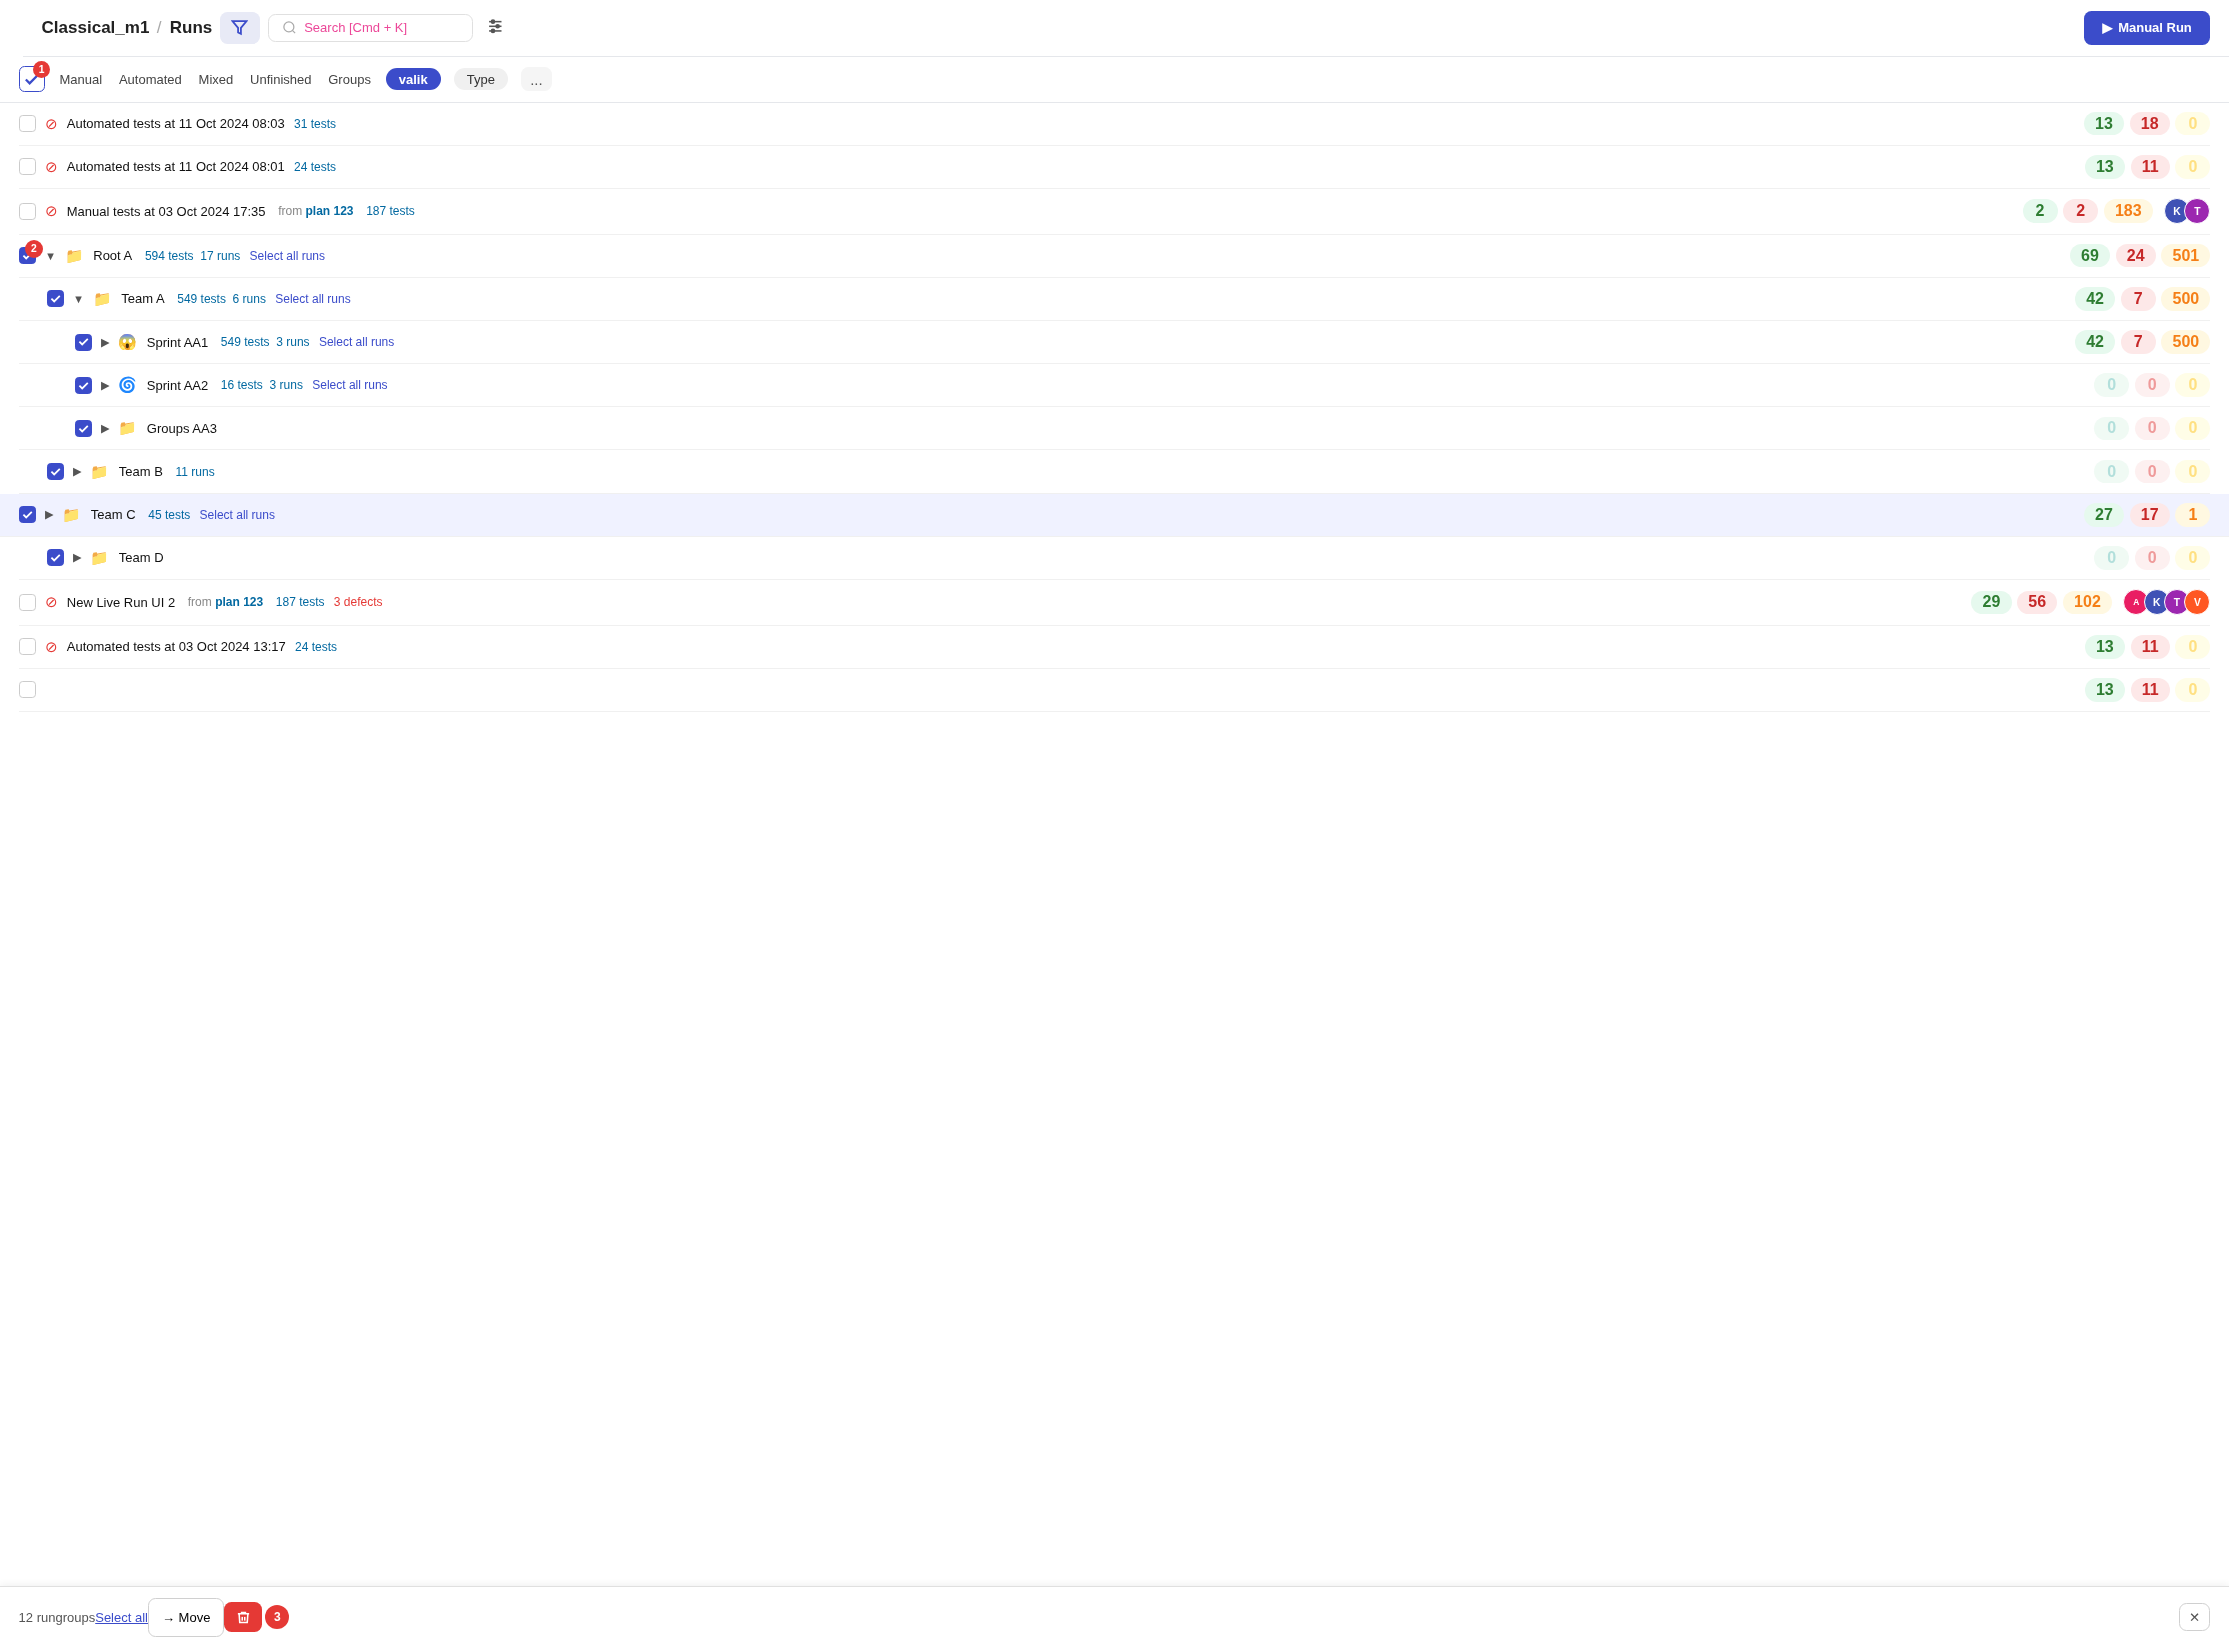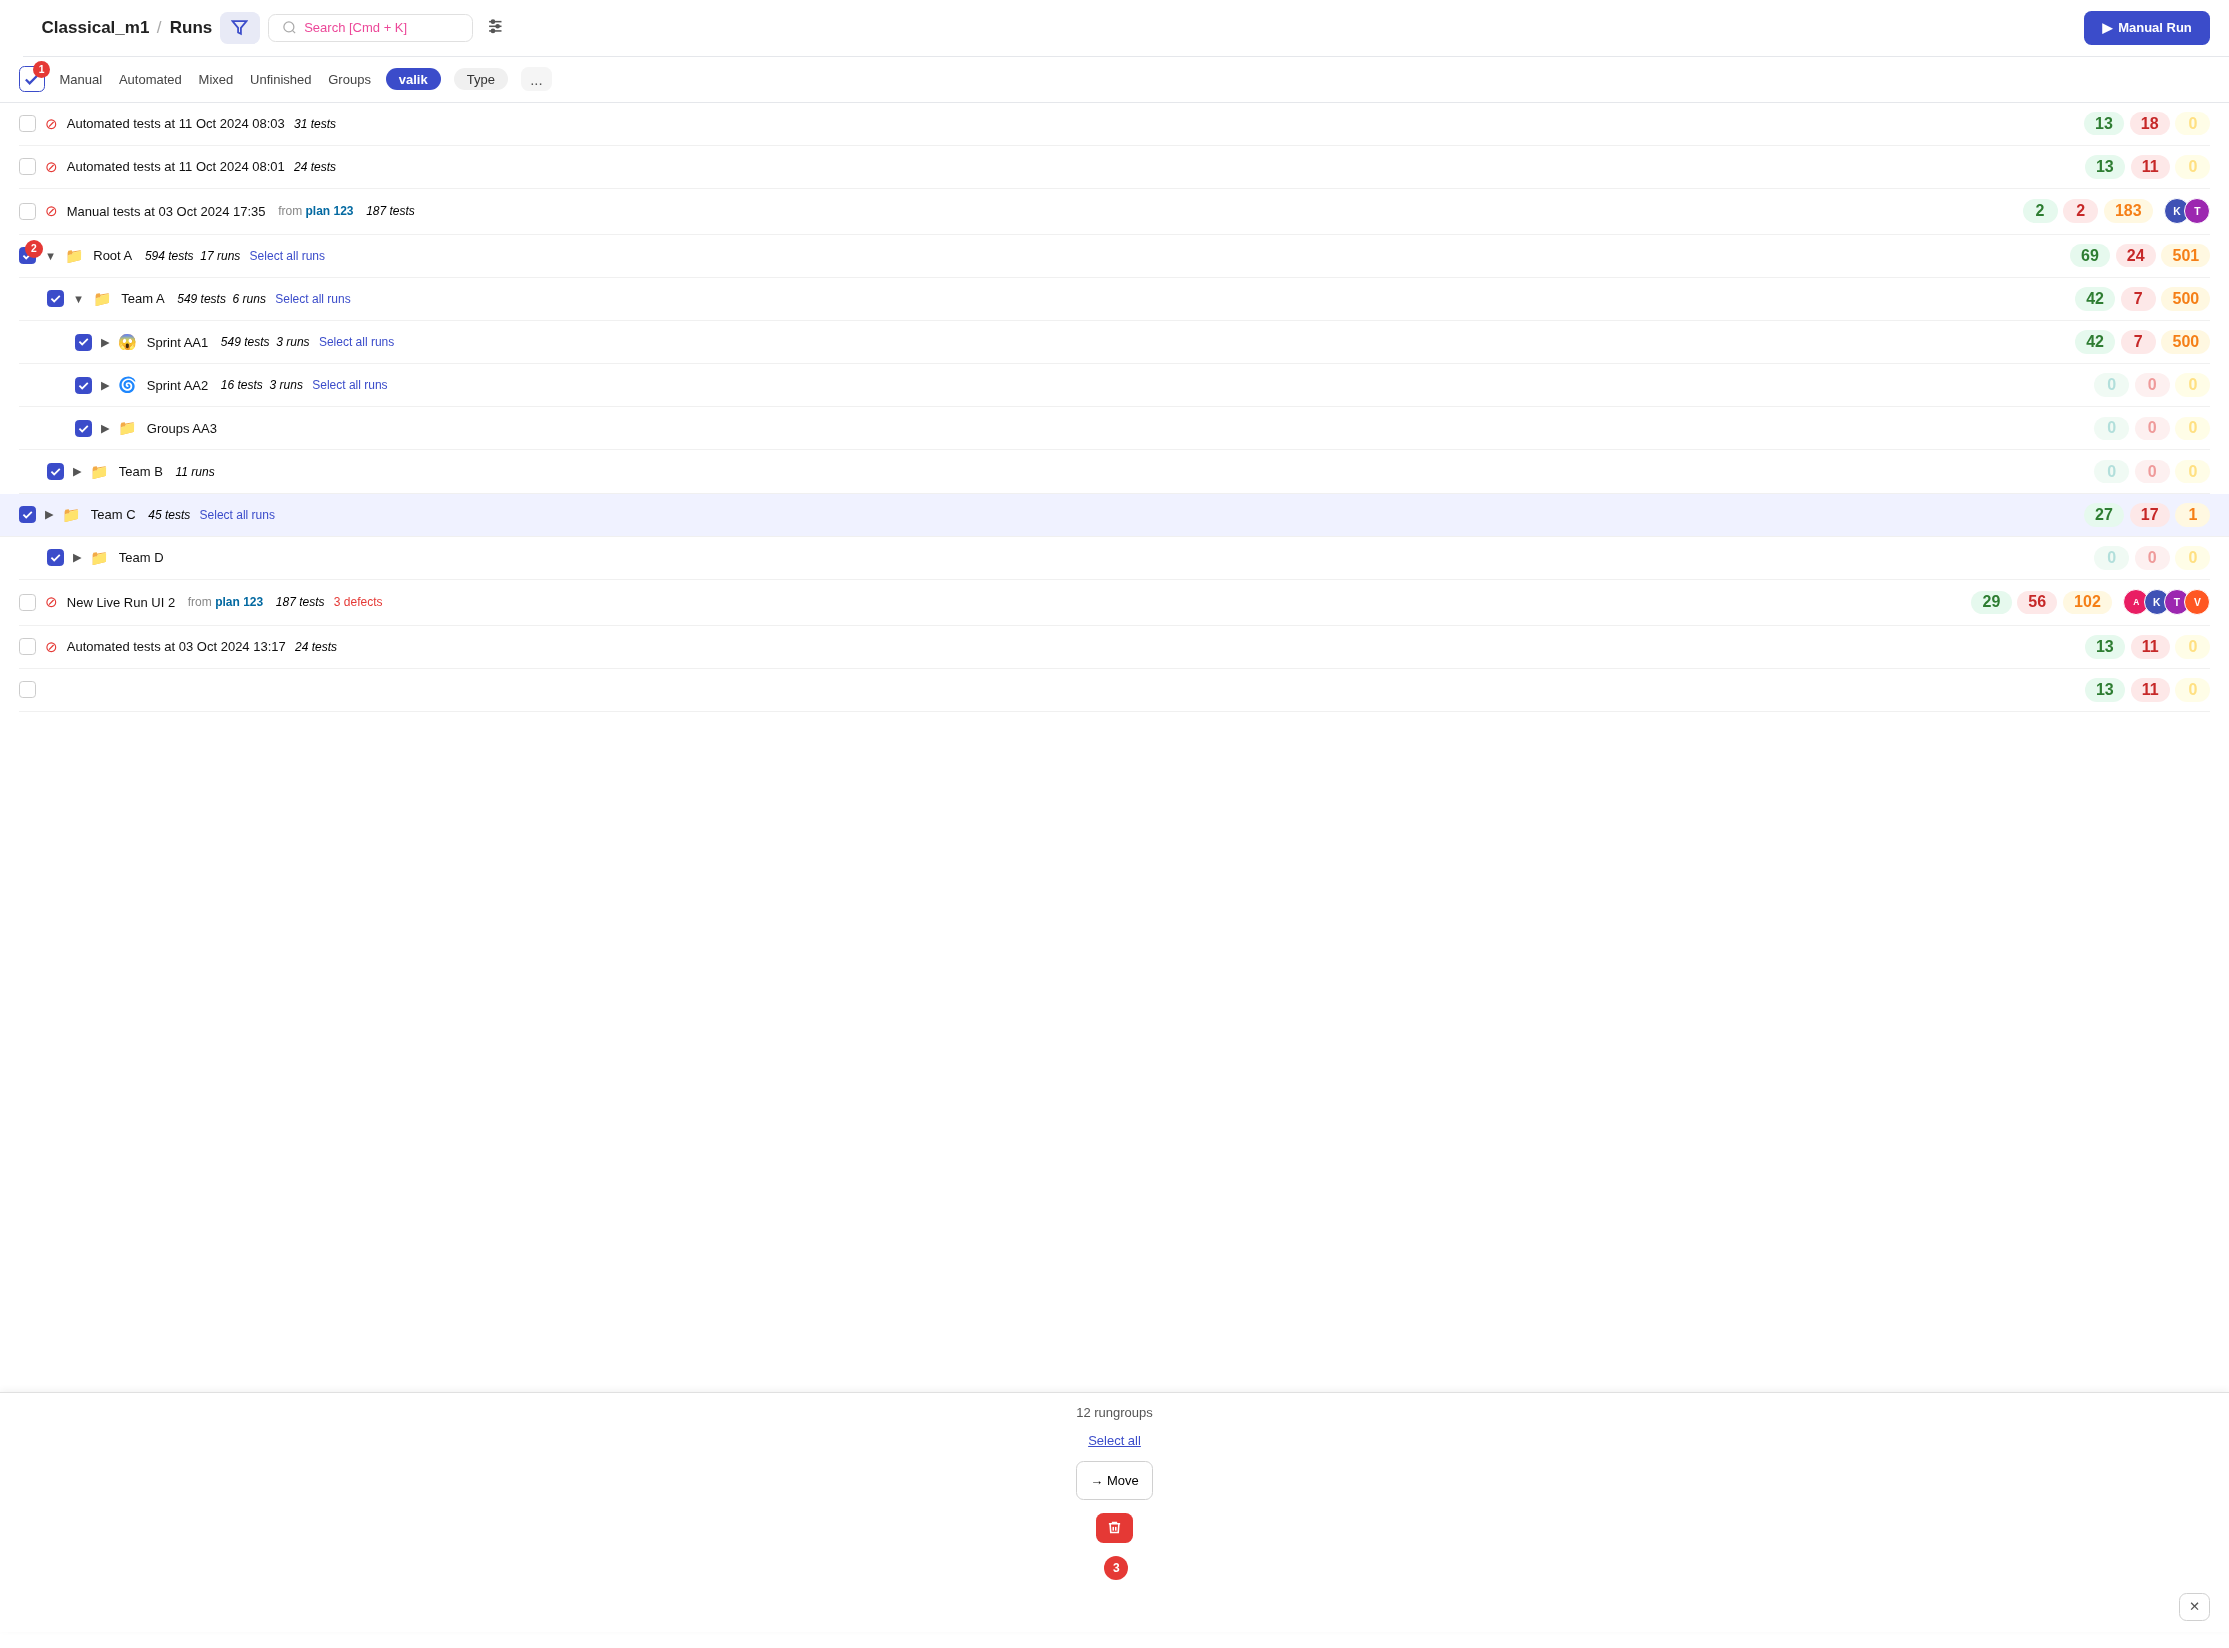--- a/index.html
+++ b/index.html
@@ -26,21 +26,21 @@
     
     .runs-list { padding: 0 18.6px; }
     .run-row { display: flex; align-items: center; padding: 9.3px 0; border-bottom: 0.9px solid #f0f0f0; gap: 9.3px; }
     .run-row.highlighted { background: #f0f2ff; margin: 0 -18.6px; padding: 9.3px 18.6px; }
     .run-checkbox { width: 17px; height: 17px; border: 1.9px solid #ccc; border-radius: 3.7px; flex-shrink: 0; cursor: pointer; display: flex; align-items: center; justify-content: center; }
     .run-checkbox.checked { background: #3b4cca; border-color: #3b4cca; }
     .run-checkbox.checked svg { display: block; }
     .run-checkbox svg { display: none; }
     .stop-icon { color: #e53935; font-size: 15px; flex-shrink: 0; }
     .run-title { font-weight: 500; color: #111; }
-    .run-meta { color: #000000; font-size: 12px; font-style: italic; }
+    .run-meta { color: #0369a1; font-size: 12px; }
     .run-plan { color: #888; font-size: 12px; }
     .run-plan strong { color: #0369a1; }
     .select-all-link { color: #3b4cca; font-size: 12px; cursor: pointer; white-space: nowrap; }
     .defects-link { color: #e53935; font-size: 12px; text-decoration: none; }
     .badges { margin-left: auto; display: flex; gap: 5.6px; align-items: center; flex-shrink: 0; }
     .badge { border-radius: 18.6px; padding: 2.8px 11.2px; font-size: 16px; font-weight: 600; min-width: 35px; text-align: center; }
     .badge-green { background: #e6f9ee; color: #2e7d32; }
     .badge-red-soft { background: #fde8e8; color: #c62828; }
     .badge-yellow { background: #fff8e1; color: #f57f17; }
     .badge-green-zero { background: #f0faf4; color: #b2dfdb; }
@@ -50,21 +50,21 @@
     
     .indent-1 { padding-left: 28px; }
     .indent-2 { padding-left: 56px; }
 
     .folder-icon { font-size: 15px; }
     .chevron { cursor: pointer; color: #555; font-size: 11.2px; }
     .avatar-group { display: flex; margin-left: 7.5px; }
     .avatar { width: 26px; height: 26px; border-radius: 50%; border: 1.9px solid #fff; margin-left: -5.6px; background: #9c27b0; color: #fff; font-size: 10.3px; font-weight: 700; display: flex; align-items: center; justify-content: center; }
 
     
-    .bottom-bar { position: fixed; bottom: 16px; left: 0; right: 0; background: #fff; border-top: 0.9px solid #e0e0e0; padding: 11.2px 18.6px; display: flex; align-items: center; gap: 13px; box-shadow: 0 -1.9px 7.5px rgba(0,0,0,0.06); flex-direction: column; }
+    .bottom-bar { position: fixed; bottom: 0; left: 0; right: 0; background: #fff; border-top: 0.9px solid #e0e0e0; padding: 11.2px 18.6px; display: flex; align-items: center; box-shadow: 0 -1.9px 7.5px rgba(0,0,0,0.06); }
     .rungroups-label { font-size: 13px; color: #555; font-weight: 500; }
     .select-all-btn { color: #3b4cca; font-size: 13px; text-decoration: underline; cursor: pointer; }
     .move-btn { background: #fff; border: 0.9px solid #d0d0d0; border-radius: 7.5px; padding: 11px 13px; font-size: 13px; cursor: pointer; display: flex; align-items: center; gap: 5.6px; }
     .delete-btn { background: #e53935; border: none; border-radius: 7.5px; padding: 7.5px 11.2px; cursor: pointer; display: flex; align-items: center; justify-content: center; }
     .close-btn { margin-left: auto; background: none; border: 0.9px solid #d0d0d0; border-radius: 7.5px; padding: 5.6px 9.3px; cursor: pointer; color: #555; }
     .badge-circle { position: absolute; top: -7.5px; right: -7.5px; background: #e53935; color: #fff; border-radius: 50%; width: 18.6px; height: 18.6px; font-size: 10.3px; font-weight: 700; display: flex; align-items: center; justify-content: center; }
     .spacer { flex: 1; }
   </style>
 </head>
 <body>

